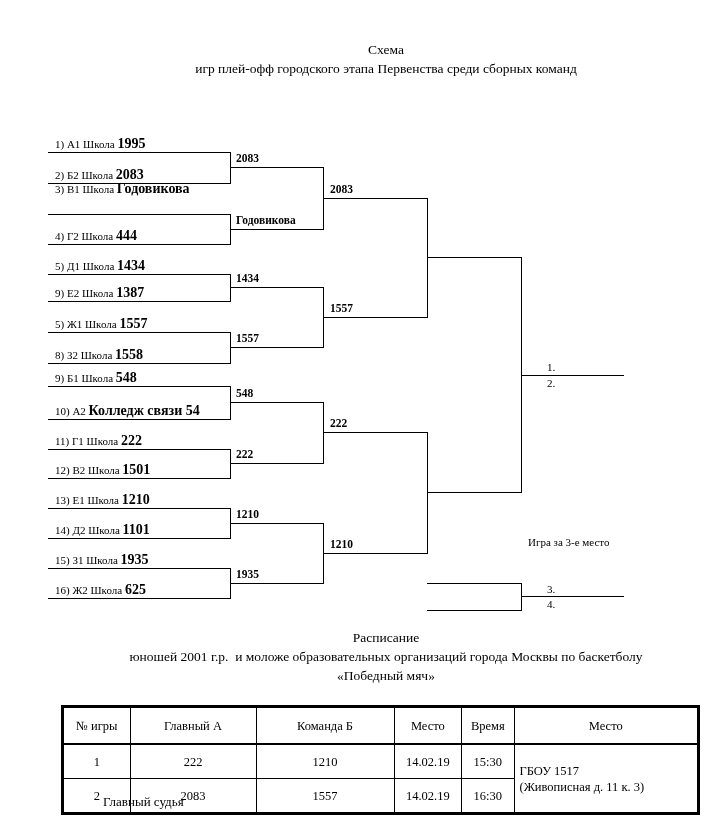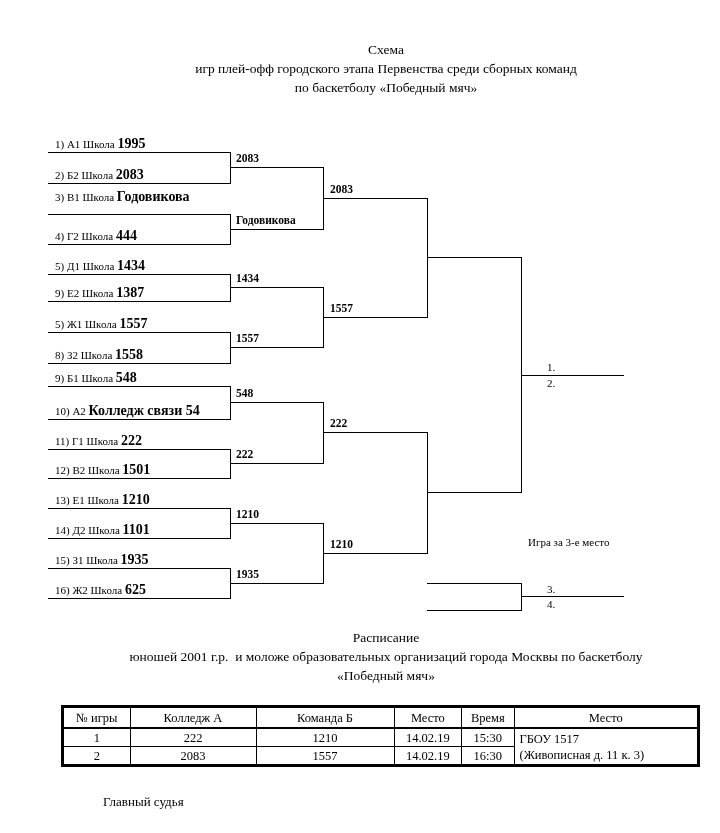--- a/index.html
+++ b/index.html
@@ -10,41 +10,40 @@
   .lh{position:absolute;height:1px;background:#000;}
   .lv{position:absolute;width:1px;background:#000;}
   .team{position:absolute;left:55px;font-size:11px;line-height:14px;white-space:nowrap;}
   .team b{font-size:14px;}
   .w1{position:absolute;left:236px;font-weight:bold;font-size:11.5px;line-height:14px;white-space:nowrap;}
   .w2{position:absolute;left:330px;font-weight:bold;font-size:11.5px;line-height:14px;white-space:nowrap;}
   .place{position:absolute;left:547px;font-size:11px;line-height:13px;}
   .tp-title{position:absolute;left:528px;top:536px;font-size:11px;line-height:13px;white-space:nowrap;}
   #sched-table{position:absolute;left:61px;top:705px;width:639px;border-collapse:collapse;
         font-size:12.5px;}
-  #sched-table th,#sched-table td{border:1px solid #000;text-align:center;padding:0 2px;
+  #sched-table th,#sched-table td{border:1px solid #000;text-align:center;padding:8px 2px;
         font-weight:normal;height:17px;line-height:16px;}
   #sched-table th{height:19px;border-bottom:2px solid #000;}
   #sched-table{border:3px solid #000;}
   #sched-table td.venue{text-align:left;padding-left:5px;line-height:16px;vertical-align:middle;}
   .referee{position:absolute;left:103px;top:794px;font-size:13px;white-space:nowrap;}
 </style>
 </head>
 <body>
 
 <div id="page">
 
   <div class="center-block" style="top:8px;margin-top:32px;">
     <div>Схема</div>
     <div>игр плей-офф городского этапа Первенства среди сборных команд</div>
-    <div>по баскетболу «Победный мяч»</div>
   </div>
 
   <div class="team" style="top:137px"><span>1) А1 Школа </span><b>1995</b></div>
   <div class="team" style="top:168px"><span>2) Б2 Школа </span><b>2083</b></div>
-  <div class="team" style="top:190px"><span>3) В1 Школа </span><b>Годовикова</b></div>
+  <div class="team" style="top:182px"><span>3) В1 Школа </span><b>Годовикова</b></div>
   <div class="team" style="top:229px"><span>4) Г2 Школа </span><b>444</b></div>
   <div class="team" style="top:259px"><span>5) Д1 Школа </span><b>1434</b></div>
   <div class="team" style="top:286px"><span>9) Е2 Школа </span><b>1387</b></div>
   <div class="team" style="top:317px"><span>5) Ж1 Школа </span><b>1557</b></div>
   <div class="team" style="top:348px"><span>8) З2 Школа </span><b>1558</b></div>
   <div class="team" style="top:371px"><span>9) Б1 Школа </span><b>548</b></div>
   <div class="team" style="top:404px"><span>10) А2 </span><b>Колледж связи 54</b></div>
   <div class="team" style="top:434px"><span>11) Г1 Школа </span><b>222</b></div>
   <div class="team" style="top:463px"><span>12) В2 Школа </span><b>1501</b></div>
   <div class="team" style="top:493px"><span>13) Е1 Школа </span><b>1210</b></div>
@@ -140,21 +139,21 @@
       <col style="width:67px">
         <col style="width:125px">
         <col style="width:137px">
       <col style="width:67px">
         <col style="width:52px">
         <col style="width:183px">
     </colgroup>
     <thead>
       <tr>
         <th>№ игры</th>
-        <th>Колледж А</th>
+        <th>Главный А</th>
         <th>Команда Б</th>
         <th>Место</th>
         <th>Время</th>
         <th>Место</th>
       </tr>
     </thead>
     <tbody>
       <tr>
         <td>1</td>
         <td>222</td>

